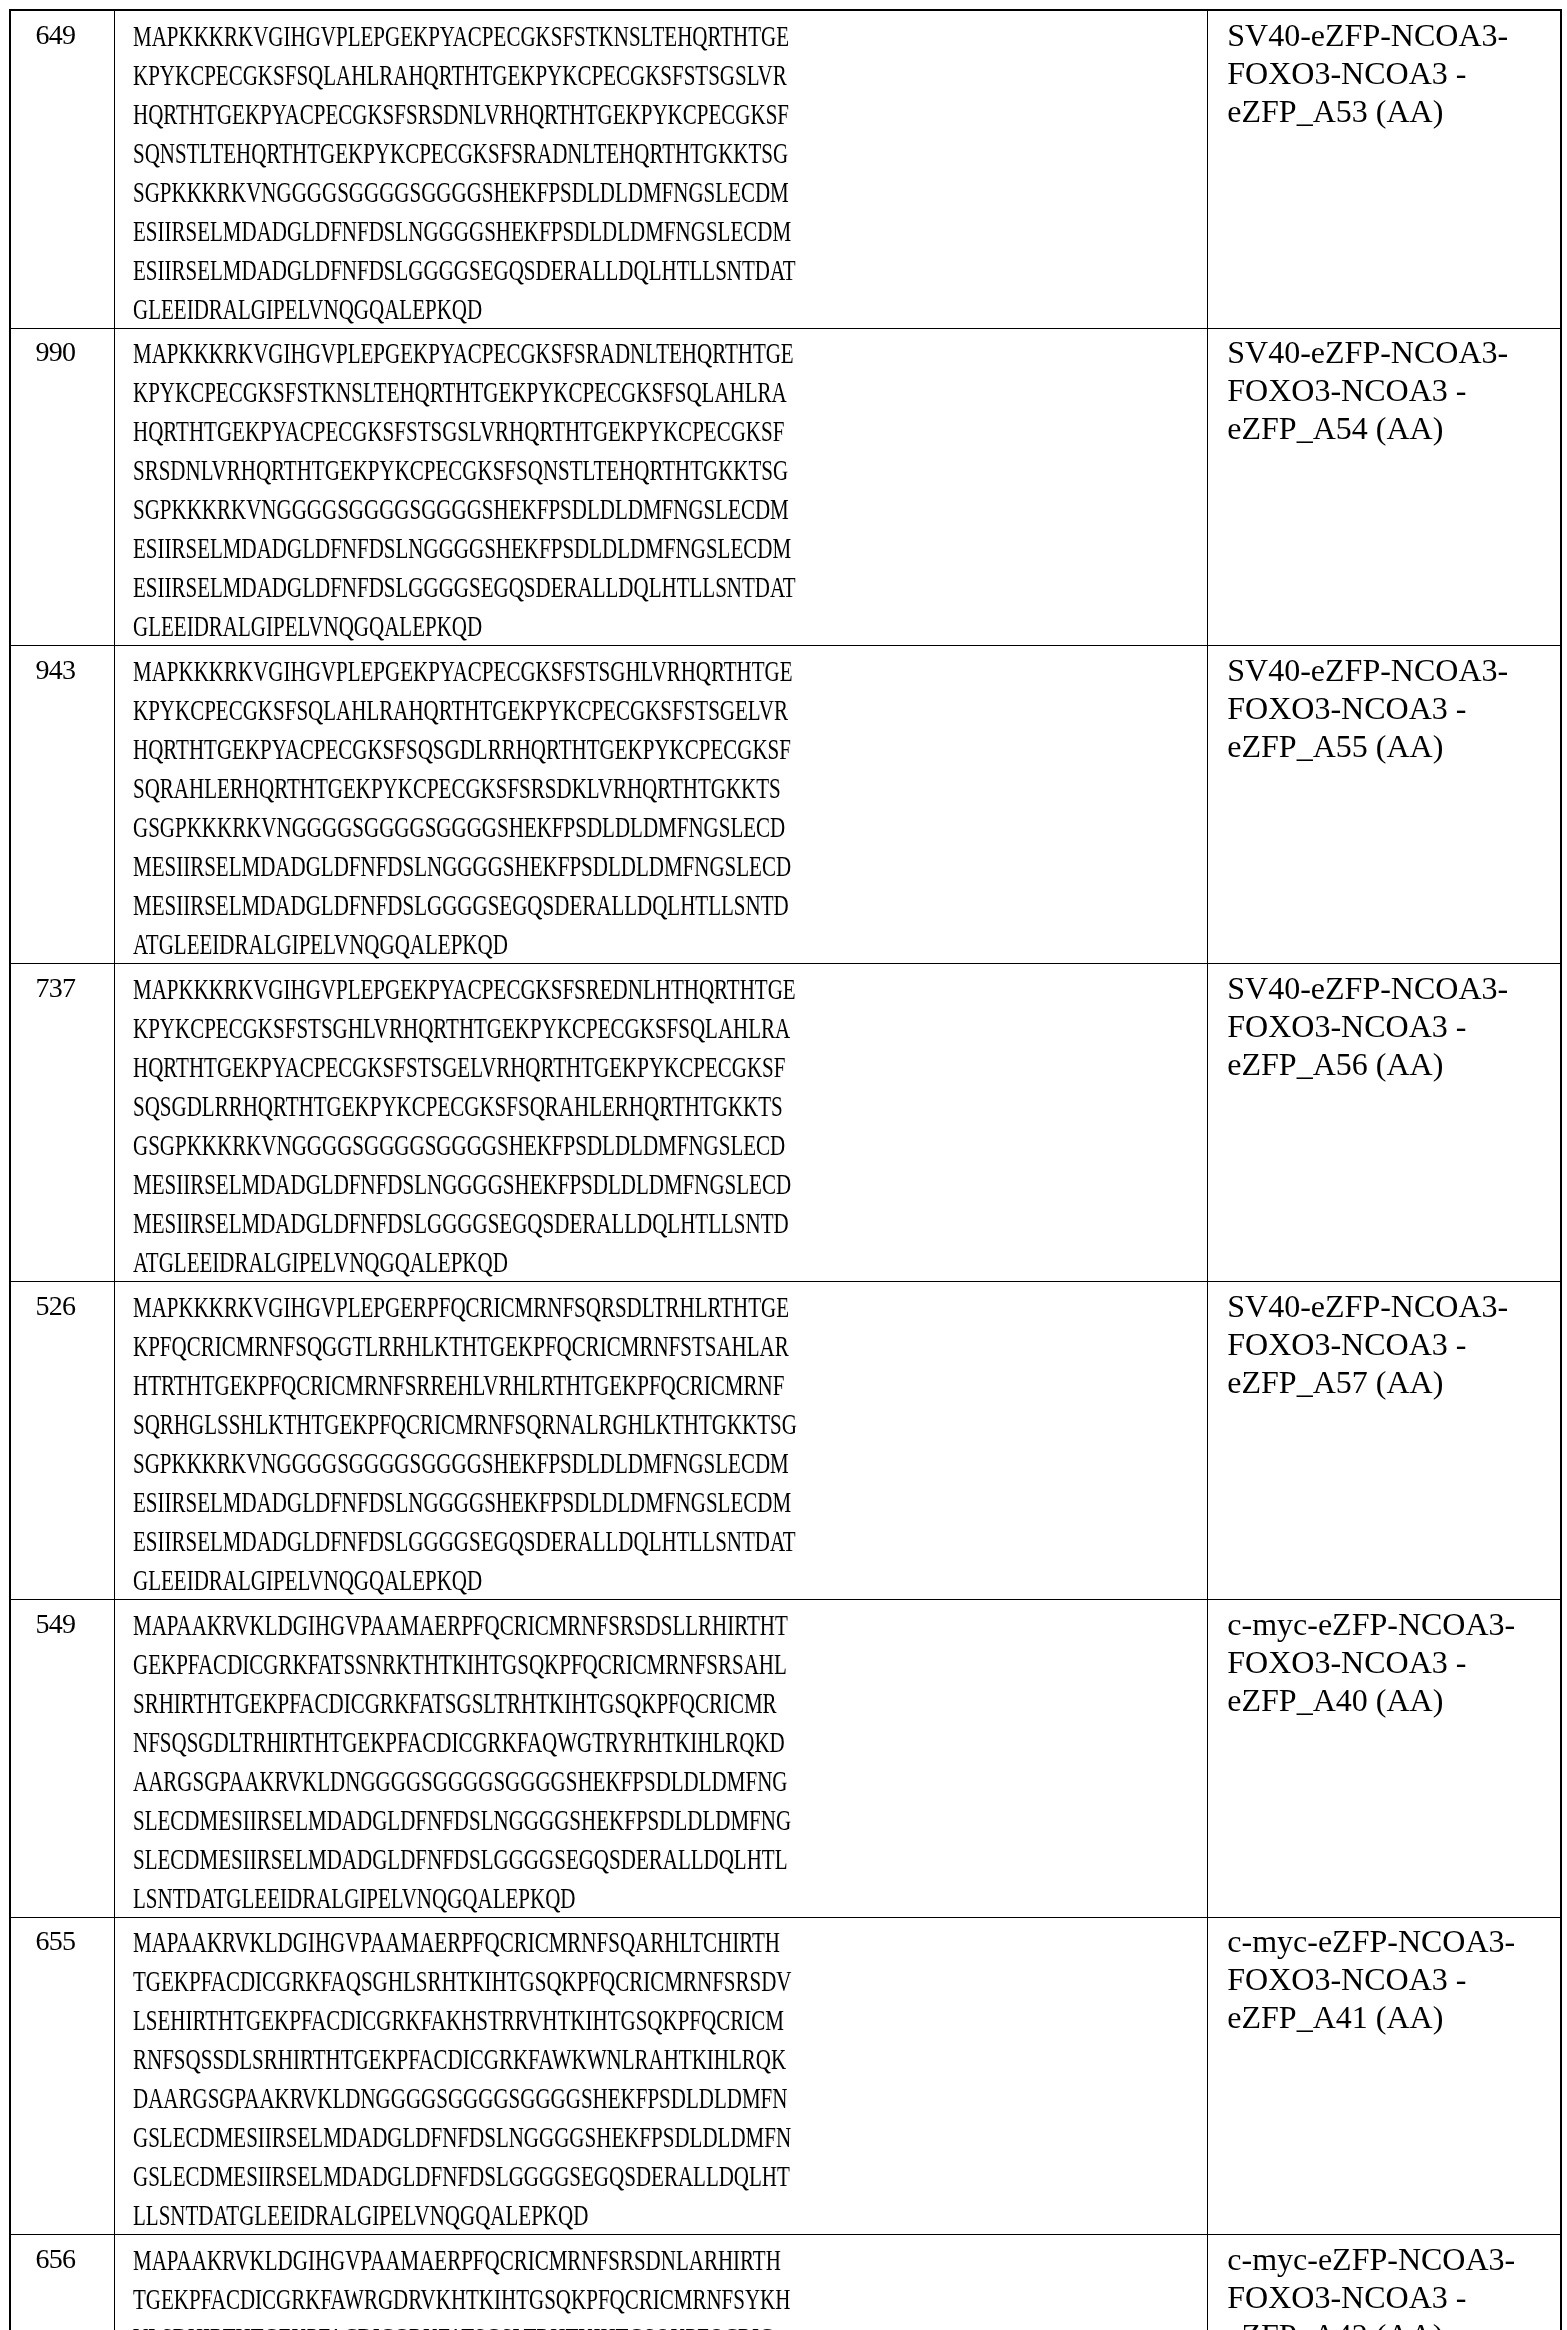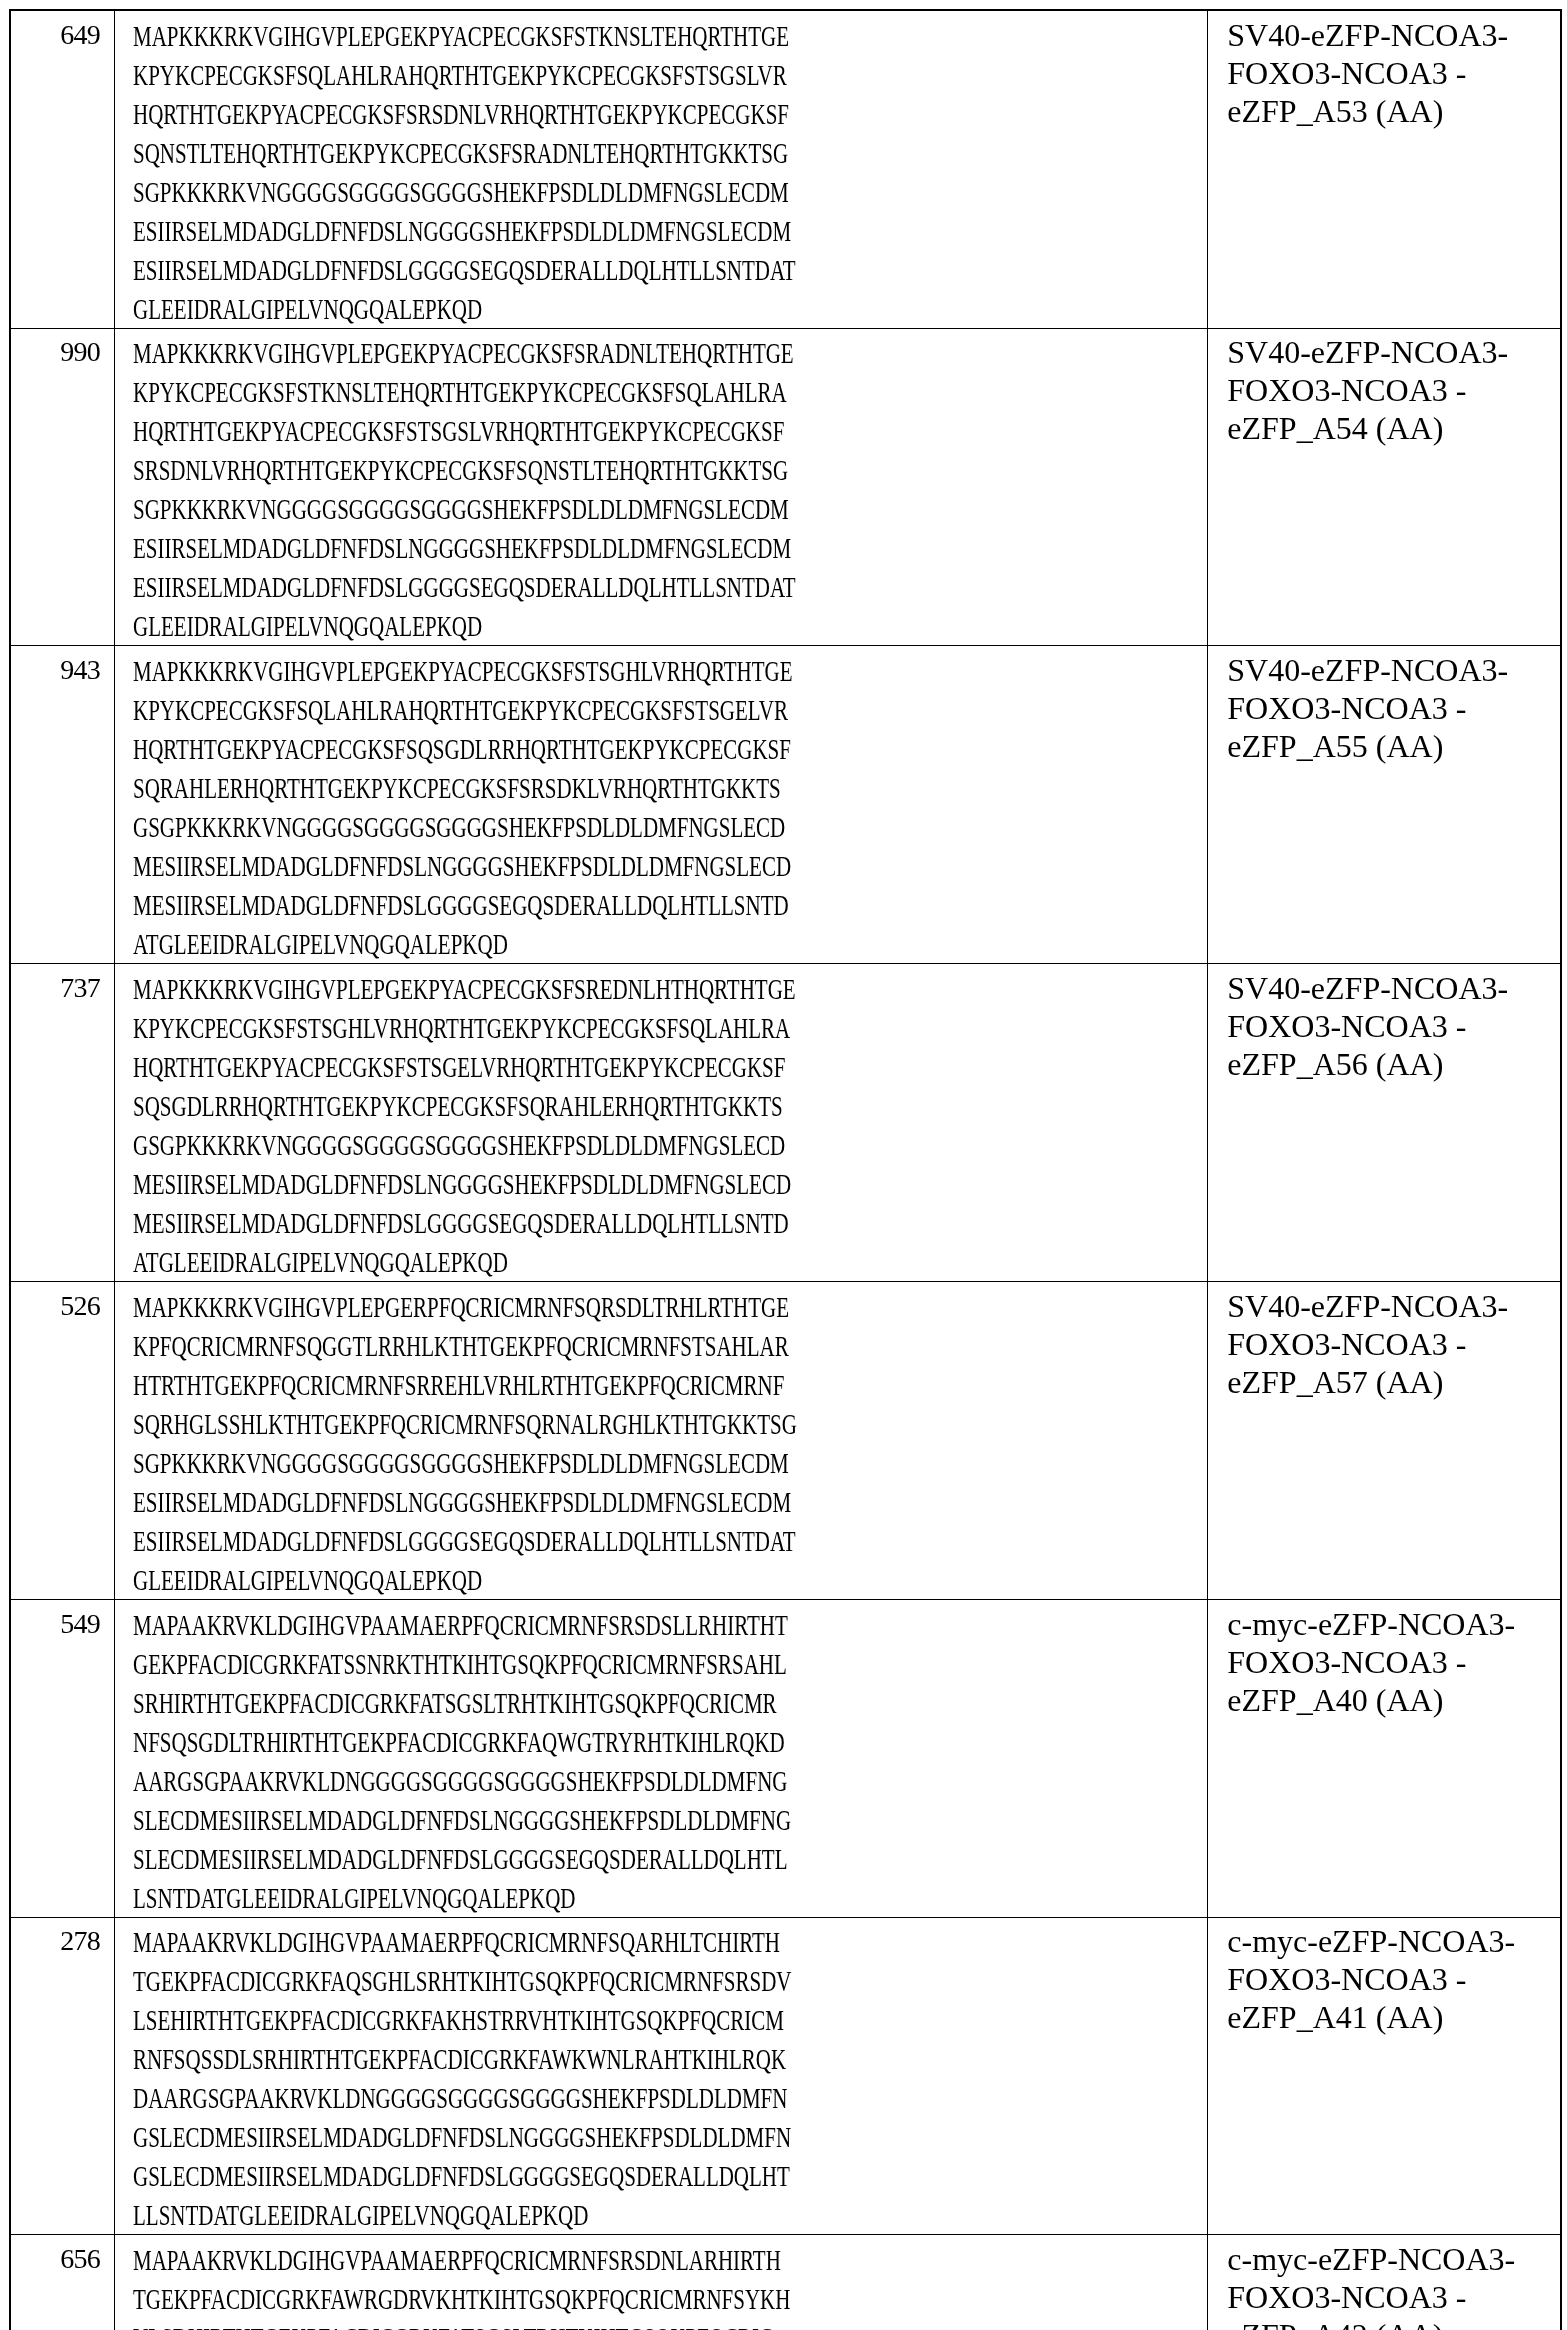--- a/index.html
+++ b/index.html
@@ -32,21 +32,21 @@
     table.seq-table tr.row {
       height: 308px;
     }
     table.seq-table tr.row.last {
       height: 177px;
     }
     col.c-id { width: 105px; }
     col.c-seq { width: 1093px; }
     col.c-desc { width: 353px; }
     td.id-cell {
-      text-align: right;
+      text-align: center;
       padding: 4.8px 14.4px 0 0 !important;
       font-size: 28px;
       line-height: 38px;
       letter-spacing: -0.8px;
     }
     td.seq-cell {
       padding: 4.8px 0 0 17.6px !important;
     }
     .seq-line {
       display: block;
@@ -186,21 +186,21 @@
         <span class="seq-line">LSNTDATGLEEIDRALGIPELVNQGQALEPKQD</span>
       </td>
       <td class="desc-cell">
         <span class="desc-line">c-myc-eZFP-NCOA3-</span>
         <span class="desc-line">FOXO3-NCOA3 -</span>
         <span class="desc-line">eZFP_A40 (AA)</span>
       </td>
     </tr>
 
     <tr class="row">
-      <td class="id-cell">278</td>
+      <td class="id-cell">655</td>
       <td class="seq-cell">
         <span class="seq-line">MAPAAKRVKLDGIHGVPAAMAERPFQCRICMRNFSQARHLTCHIRTH</span>
         <span class="seq-line">TGEKPFACDICGRKFAQSGHLSRHTKIHTGSQKPFQCRICMRNFSRSDV</span>
         <span class="seq-line">LSEHIRTHTGEKPFACDICGRKFAKHSTRRVHTKIHTGSQKPFQCRICM</span>
         <span class="seq-line">RNFSQSSDLSRHIRTHTGEKPFACDICGRKFAWKWNLRAHTKIHLRQK</span>
         <span class="seq-line">DAARGSGPAAKRVKLDNGGGGSGGGGSGGGGSHEKFPSDLDLDMFN</span>
         <span class="seq-line">GSLECDMESIIRSELMDADGLDFNFDSLNGGGGSHEKFPSDLDLDMFN</span>
         <span class="seq-line">GSLECDMESIIRSELMDADGLDFNFDSLGGGGSEGQSDERALLDQLHT</span>
         <span class="seq-line">LLSNTDATGLEEIDRALGIPELVNQGQALEPKQD</span>
       </td>

